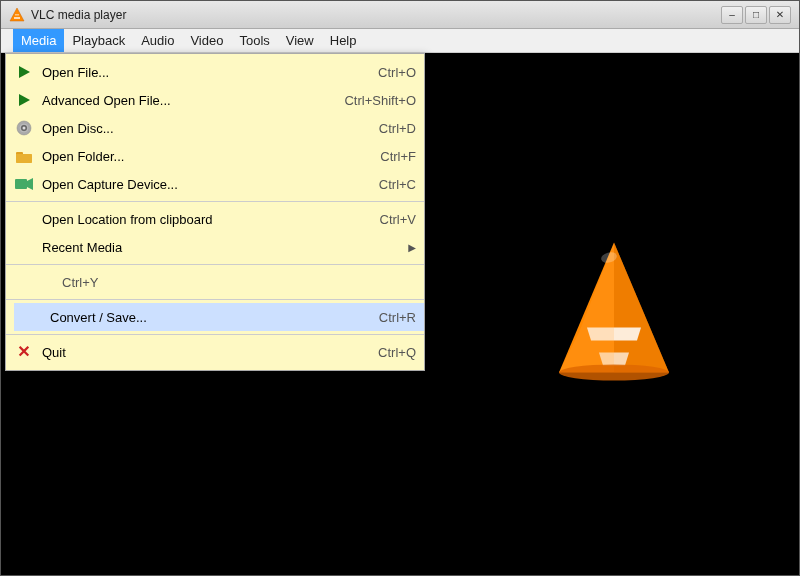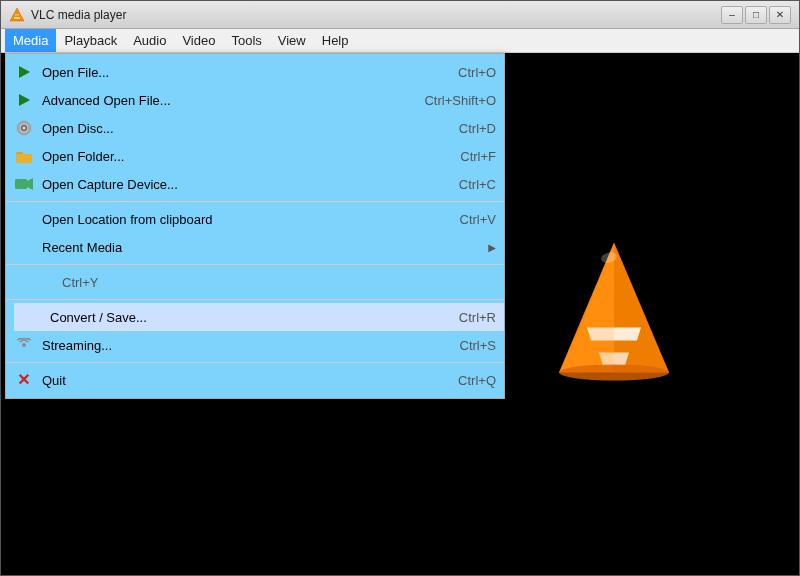--- a/index.html
+++ b/index.html
@@ -51,21 +51,21 @@
       cursor: pointer;
       color: #333;
     }
 
     
     .menu-bar {
       background: #f0f0f0;
       height: 24px;
       display: flex;
       align-items: center;
-      padding: 0 4px;
+      padding: 0 12px;
       border-bottom: 1px solid #ccc;
     }
     .menu-item {
       padding: 2px 8px;
       font-size: 13px;
       color: #222;
       cursor: pointer;
       height: 100%;
       display: flex;
       align-items: center;
@@ -91,24 +91,24 @@
       right: 120px;
       top: 50%;
       transform: translateY(-50%);
     }
 
     
     .dropdown {
       position: absolute;
       top: 52px;
       left: 4px;
-      background: #7dd3fc;
+      background: #fef9c3;
       border: 1px solid #aaa;
       box-shadow: 2px 2px 8px rgba(0,0,0,0.3);
-      width: 500px;
+      width: 420px;
       z-index: 100;
       padding: 4px 0;
     }
 
     .dd-item {
       display: flex;
       align-items: center;
       padding: 4px 8px;
       cursor: pointer;
       min-height: 28px;
@@ -284,31 +284,20 @@
     </div>
 
     <div class="dd-separator"></div>
 
     <div class="dd-item selected">
       <div class="dd-icon"></div>
       <span class="dd-label">Convert / Save...</span>
       <span class="dd-shortcut">Ctrl+R</span>
     </div>
 
-    <div class="dd-item">
-      <div class="dd-icon">
-        <svg width="18" height="14" viewBox="0 0 18 14">
-          <circle cx="9" cy="7" r="2" fill="#888"></circle>
-          <path d="M5,4 Q9,0 13,4" stroke="#888" stroke-width="1.5" fill="none"></path>
-          <path d="M2.5,2 Q9,-2 15.5,2" stroke="#888" stroke-width="1.5" fill="none"></path>
-        </svg>
-      </div>
-      <span class="dd-label">Streaming...</span>
-      <span class="dd-shortcut">Ctrl+S</span>
-    </div>
 
     <div class="dd-separator"></div>
 
     <div class="dd-item">
       <div class="dd-icon">
         <span style="color:#cc2222; font-size:16px; font-weight:bold; line-height:1;">✕</span>
       </div>
       <span class="dd-label">Quit</span>
       <span class="dd-shortcut">Ctrl+Q</span>
     </div>

